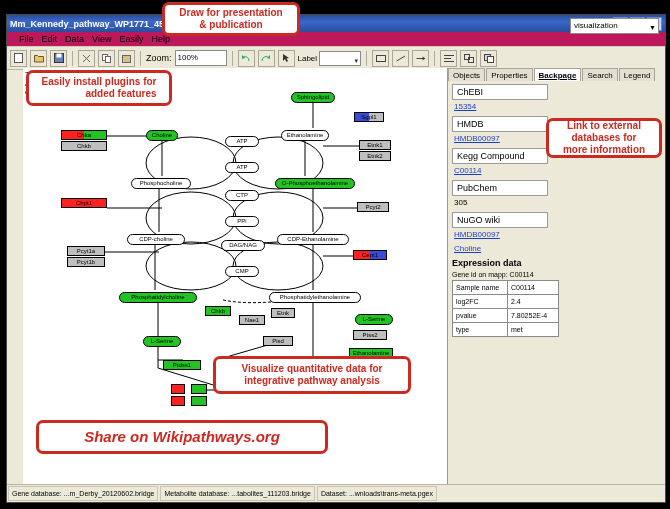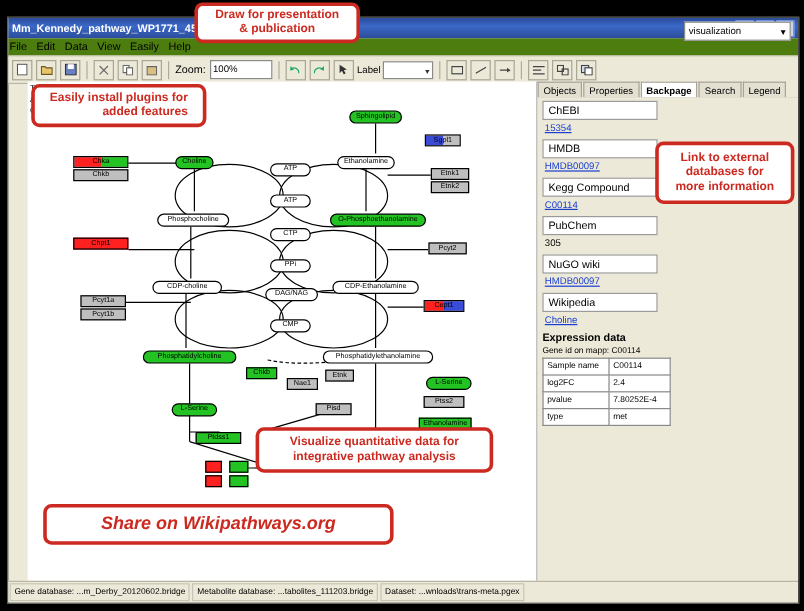--- a/index.html
+++ b/index.html
@@ -6,21 +6,21 @@
   body{width:670px;height:509px;overflow:hidden;font-family:"Liberation Sans",sans-serif;}
   #root{position:relative;width:670px;height:509px;background:#000;}
 
   .win{position:absolute;left:6px;top:14px;width:658px;height:487px;background:#ece9d8;border:1px solid #4a4a4a;}
   
   .titlebar{height:17px;background:linear-gradient(#2a4c9c,#3b68c7 40%,#2a4c9c);display:flex;align-items:center;padding:0 3px;}
   .titlebar .ttl{color:#fff;font-size:9px;font-weight:bold;white-space:nowrap;overflow:hidden;}
   .tb-btns{margin-left:auto;display:flex;gap:2px;}
   .tb-btn{width:13px;height:12px;background:#c6d4ef;border:1px solid #6a8ad0;font-size:7px;line-height:11px;text-align:center;color:#123;}
   
-  .menubar{height:14px;background:#4d7c0f;border-bottom:1px solid #d3cfbf;display:flex;align-items:center;padding-left:1px;font-size:9px;color:#000;gap:8px;}
+  .menubar{height:14px;background:#be185d;border-bottom:1px solid #d3cfbf;display:flex;align-items:center;padding-left:12px;font-size:9px;color:#000;gap:8px;}
   .menubar span{cursor:default;}
   
   .toolrow{height:22px;background:#ece9d8;display:flex;align-items:center;padding:0 3px;gap:3px;border-bottom:1px solid #b9b5a5;}
   .zoomlbl{font-size:9px;}
   .zoombox{width:48px;height:14px;background:#fff;border:1px solid #8a8a8a;font-size:8px;padding-left:2px;line-height:14px;}
   .tbtn{width:15px;height:15px;background:#ece9d8;border:1px solid #aaa696;display:flex;align-items:center;justify-content:center;}
   .tsep{width:1px;height:15px;background:#b0ac9c;margin:0 2px;}
   .labelsel{display:flex;align-items:center;gap:2px;font-size:8px;}
   .selbox{width:38px;height:13px;background:#fff;border:1px solid #8a8a8a;font-size:7px;line-height:13px;padding-left:2px;position:relative;}
   .selbox .arw{position:absolute;right:1px;top:3px;font-size:6px;color:#333;}
@@ -28,21 +28,21 @@
   .vis-sel .arw{position:absolute;right:2px;top:2px;font-size:7px;}
   
   .body{position:absolute;left:0;top:53px;right:0;bottom:18px;display:flex;padding-left:16px;}
   .leftpane{width:424px;background:#fff;border-right:1px solid #9a9a9a;position:relative;overflow:hidden;}
   .infobox{position:absolute;left:2px;top:2px;font-size:7px;color:#000;line-height:9px;}
   .canvas{position:absolute;inset:0;}
   
   .rightpane{flex:1;background:#ece9d8;position:relative;}
   .tabs{display:flex;height:13px;font-size:8px;border-bottom:1px solid #9a9a9a;background:#ece9d8;}
   .tab{padding:1px 4px;border:1px solid #a8a496;border-bottom:none;background:#e3e0d2;margin-right:1px;line-height:11px;}
-  .tab.active{background:#fff;font-weight:bold;}
+  .tab.active{background:#fff;font-weight:bold;text-decoration:underline;}
   .rcontent{position:absolute;left:0;top:13px;right:0;bottom:0;background:#ece9d8;padding:3px 4px;overflow:hidden;}
   .field{background:#fff;border:1px solid #9a9a9a;font-size:9px;font-weight:normal;padding:2px 4px;margin-bottom:2px;width:86px;}
   .lnk{color:#1a3fd0;text-decoration:underline;font-size:8px;display:block;margin:0 0 5px 2px;}
   .plain{font-size:8px;margin:0 0 5px 2px;}
   .exp{font-size:9px;font-weight:bold;margin:4px 0 3px 0;}
   .geneid{font-size:7px;margin-bottom:2px;}
   table.exptbl{border-collapse:collapse;font-size:7px;}
   table.exptbl td{border:1px solid #8a8a8a;background:#fff;padding:1px 3px;height:11px;}
   table.exptbl td.c1{width:48px;}
   table.exptbl td.c2{width:44px;}
@@ -301,21 +301,20 @@
 
           <div class="field">Kegg Compound</div>
           <a class="lnk" href="#">C00114</a>
 
           <div class="field">PubChem</div>
           <div class="plain">305</div>
 
           <div class="field">NuGO wiki</div>
           <a class="lnk" href="#">HMDB00097</a>
 
-          <div class="field">Wikipedia</div>
           <a class="lnk" href="#">Choline</a>
 
           <div class="exp">Expression data</div>
           <div class="geneid">Gene id on mapp: C00114</div>
           <table class="exptbl">
             <tbody>
                 <tr>
               <td class="c1">Sample name</td>
               <td class="c2">C00114</td>
             </tr>
@@ -341,19 +340,19 @@
       <div class="cell">Gene database: ...m_Derby_20120602.bridge</div>
       <div class="cell">Metabolite database: ...tabolites_111203.bridge</div>
       <div class="cell">Dataset: ...wnloads\trans-meta.pgex</div>
     </div>
   </div>
 
   <div class="callout" style="left:162px;top:2px;width:138px;height:34px;white-space:pre-line;">Draw for presentation
 &amp; publication</div>
   <div class="callout" style="left:26px;top:70px;width:146px;height:36px;white-space:pre-line;text-align:right;">Easily install plugins for
 added features</div>
-  <div class="callout" style="left:546px;top:118px;width:116px;height:52px;white-space:pre-line;text-align:center;">Link  to external
+  <div class="callout" style="left:546px;top:118px;width:116px;height:40px;white-space:pre-line;text-align:center;">Link  to external
 databases  for
 more information</div>
   <div class="callout" style="left:213px;top:356px;width:198px;height:38px;white-space:pre-line;">Visualize quantitative data  for
 integrative pathway analysis</div>
   <div class="callout sh" style="left:36px;top:420px;width:292px;height:34px;">Share on Wikipathways.org</div>
 </div>
 
 </body></html>

